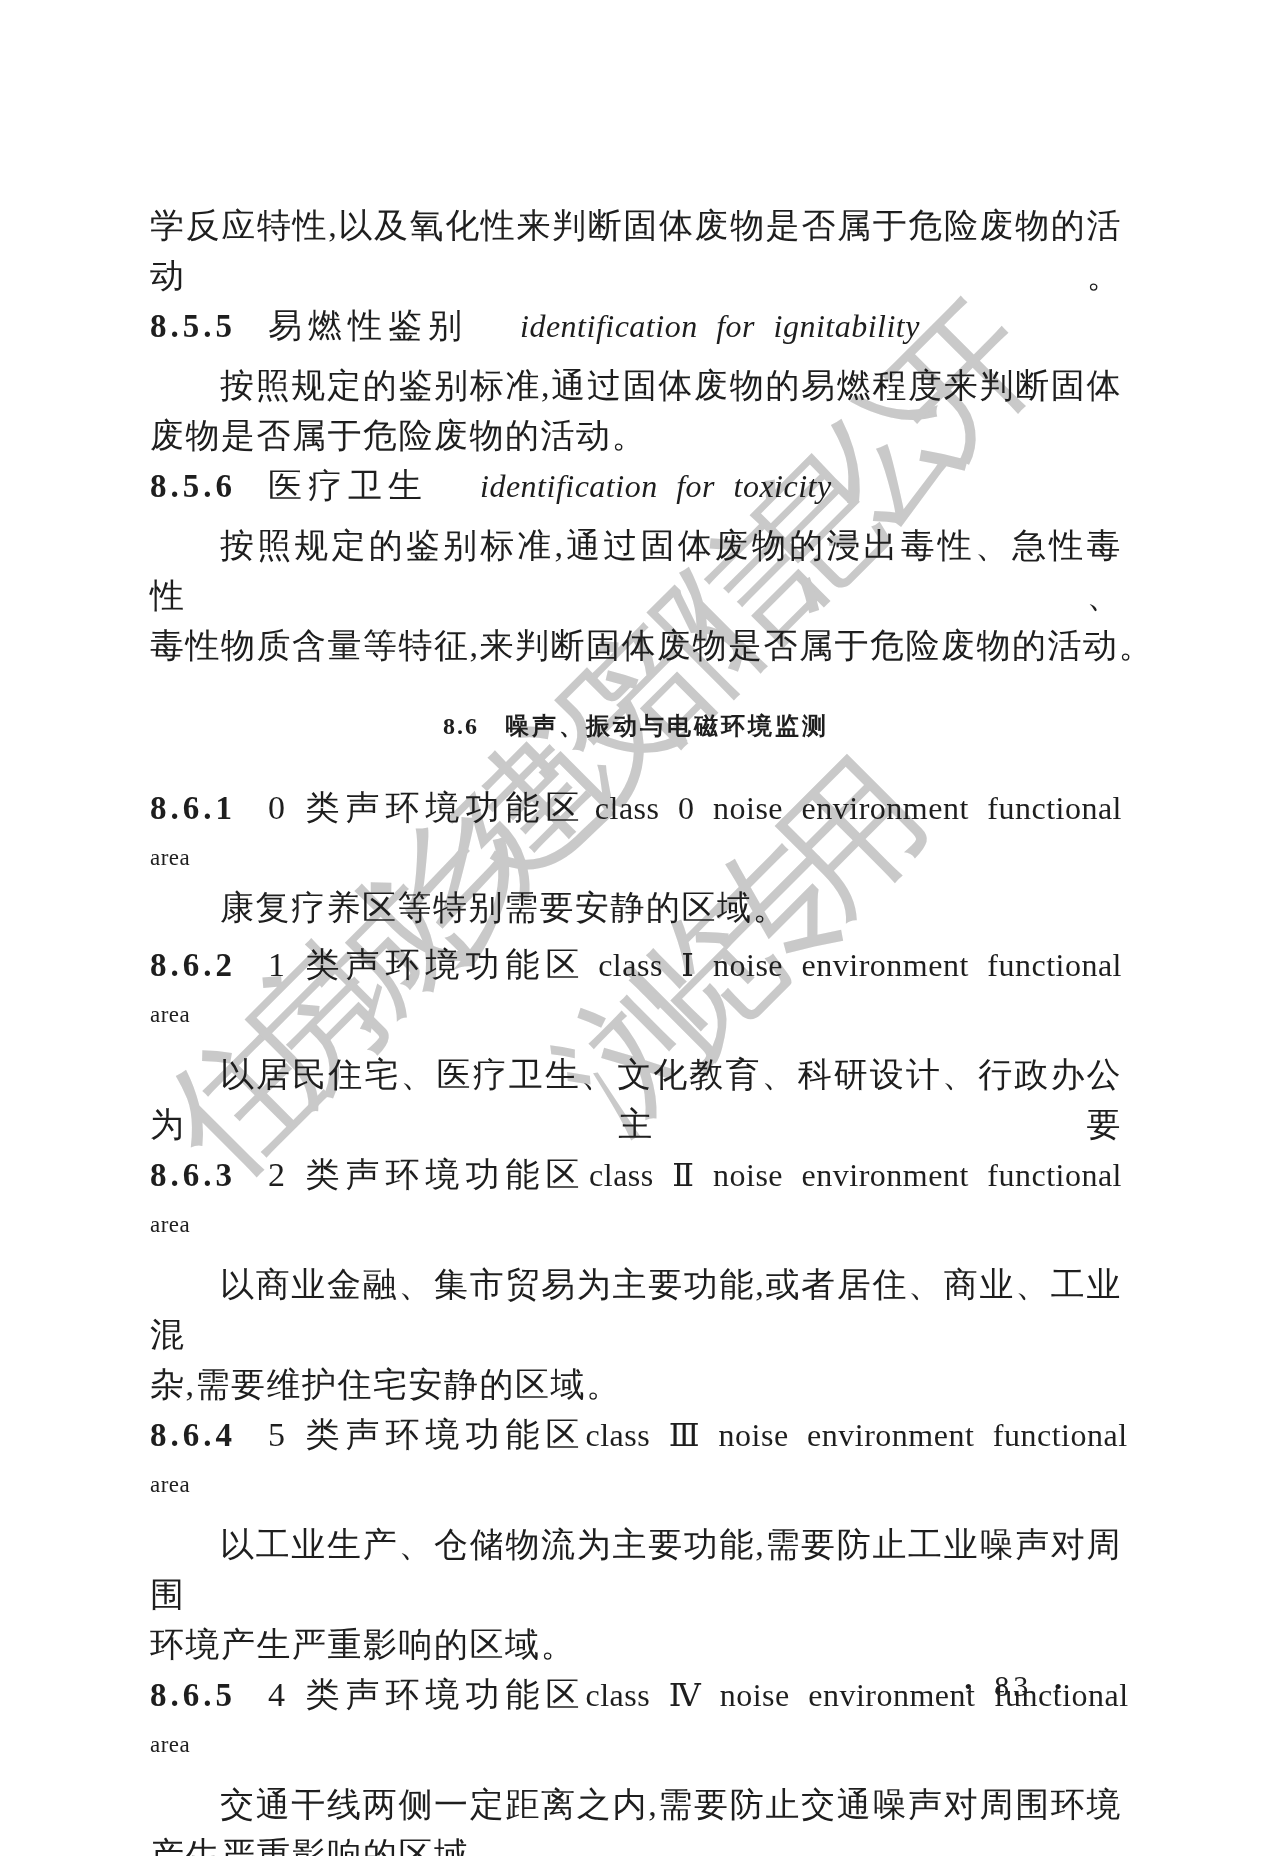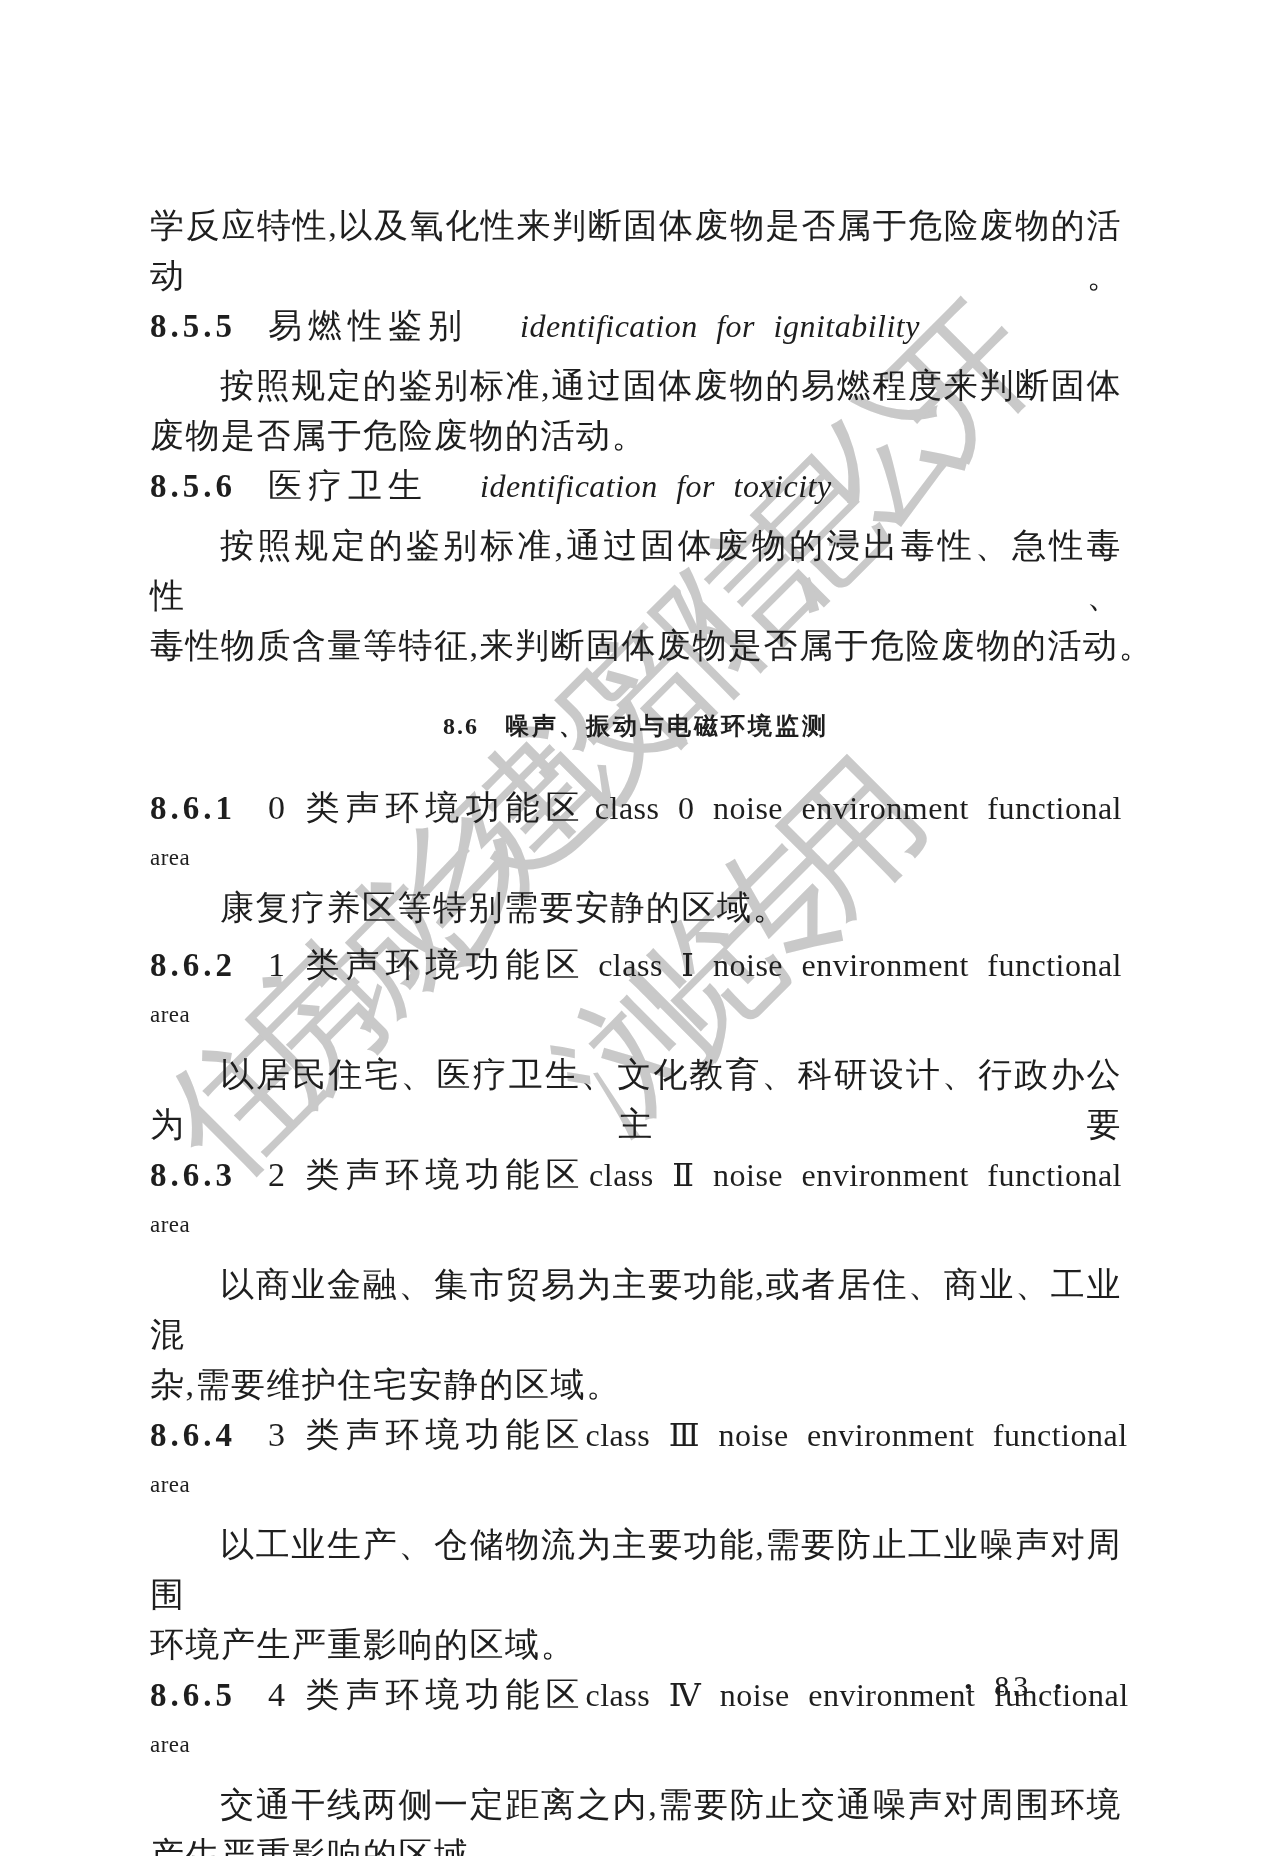--- a/index.html
+++ b/index.html
@@ -114,21 +114,21 @@
     <span class="no">8.6.3</span>
     <span class="zh">2 类声环境功能区</span>
     <span class="en en-auto">class Ⅱ noise environment functional</span>
   </div>
   <div class="cont-line">area</div>
   <div class="line just indent">以商业金融、集市贸易为主要功能,或者居住、商业、工业混</div>
   <div class="line">杂,需要维护住宅安静的区域。</div>
 
   <div class="entry">
     <span class="no">8.6.4</span>
-    <span class="zh">3 类声环境功能区</span>
+    <span class="zh">5 类声环境功能区</span>
     <span class="en en-auto">class Ⅲ noise environment functional</span>
   </div>
   <div class="cont-line">area</div>
   <div class="line just indent">以工业生产、仓储物流为主要功能,需要防止工业噪声对周围</div>
   <div class="line">环境产生严重影响的区域。</div>
 
   <div class="entry">
     <span class="no">8.6.5</span>
     <span class="zh">4 类声环境功能区</span>
     <span class="en en-auto">class Ⅳ noise environment functional</span>

